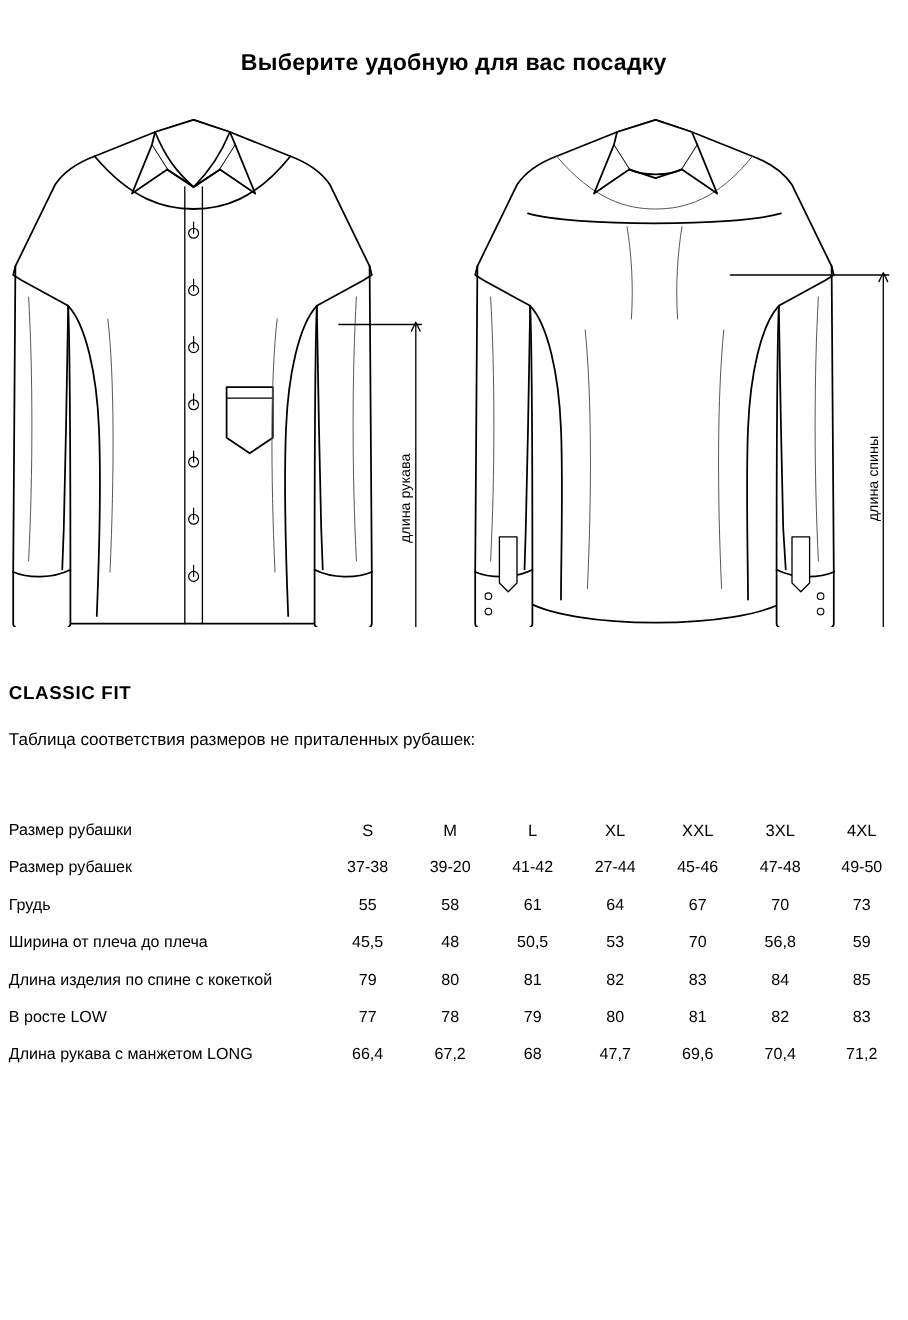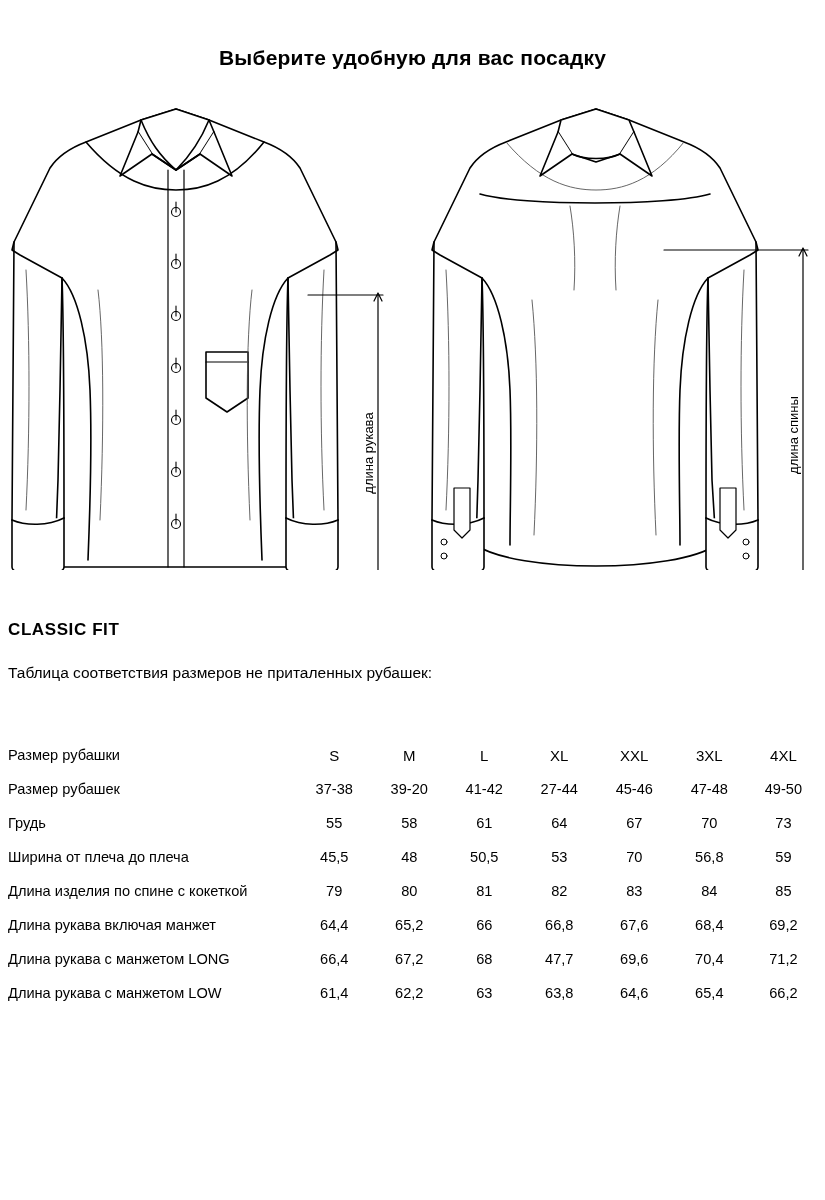--- a/index.html
+++ b/index.html
@@ -291,46 +291,36 @@
           <td class="rowhead">Длина изделия по спине с кокеткой</td>
           <td>79</td>
           <td>80</td>
           <td>81</td>
           <td>82</td>
           <td>83</td>
           <td>84</td>
           <td>85</td>
         </tr>
         <tr>
-          <td class="rowhead">Длина рукава включая манжет</td>
-          <td>64,4</td>
-          <td>65,2</td>
-          <td>66</td>
-          <td>66,8</td>
-          <td>67,6</td>
-          <td>68,4</td>
-          <td>69,2</td>
+          <td class="rowhead">В росте LOW</td>
+          <td>77</td>
+          <td>78</td>
+          <td>79</td>
+          <td>80</td>
+          <td>81</td>
+          <td>82</td>
+          <td>83</td>
         </tr>
         <tr>
           <td class="rowhead">Длина рукава с манжетом LONG</td>
           <td>66,4</td>
           <td>67,2</td>
           <td>68</td>
           <td>47,7</td>
           <td>69,6</td>
           <td>70,4</td>
           <td>71,2</td>
         </tr>
-        <tr>
-          <td class="rowhead">Длина рукава с манжетом LOW</td>
-          <td>61,4</td>
-          <td>62,2</td>
-          <td>63</td>
-          <td>63,8</td>
-          <td>64,6</td>
-          <td>65,4</td>
-          <td>66,2</td>
-        </tr>
       </tbody>
     </table>
   </div>
 
 </div>
 
 </body></html>

